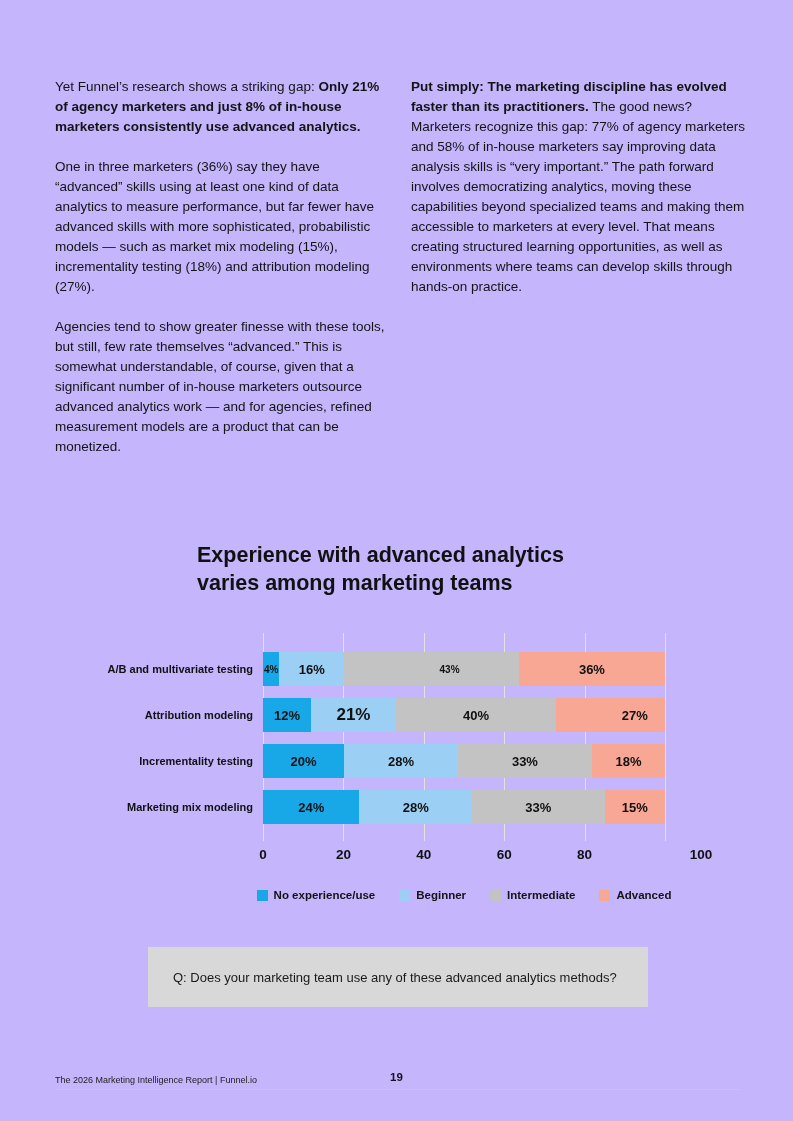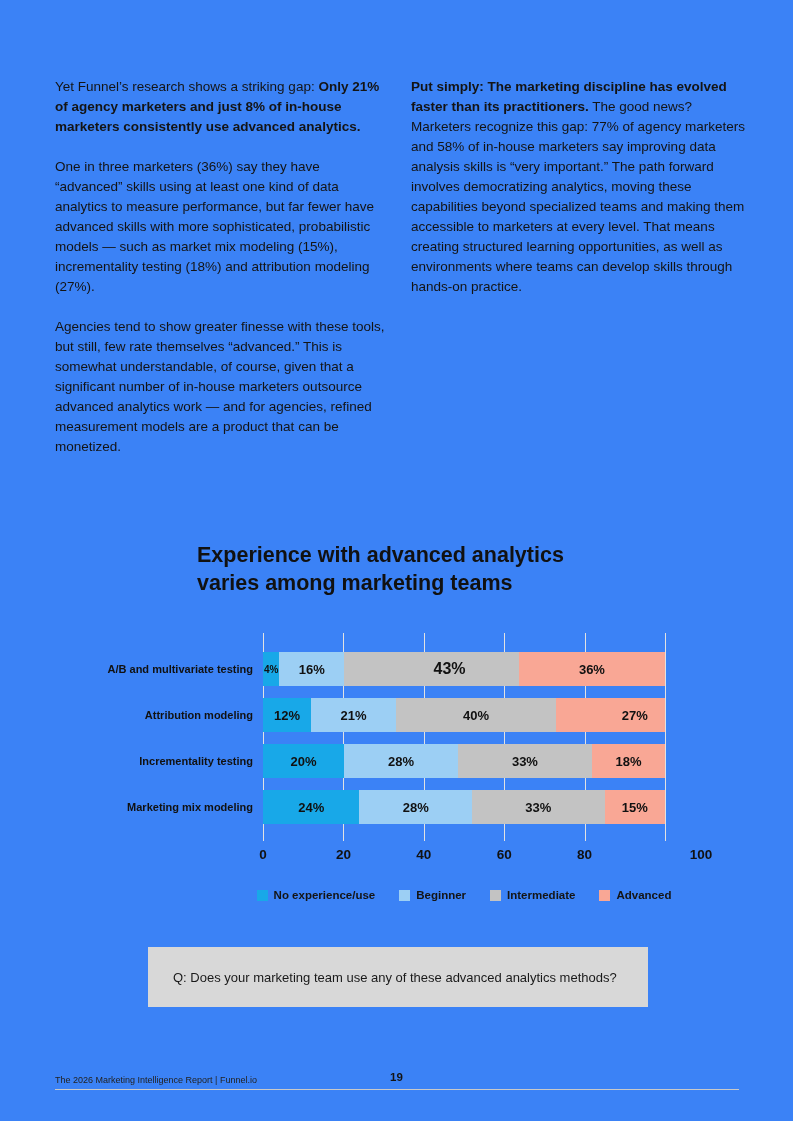--- a/index.html
+++ b/index.html
@@ -2,21 +2,21 @@
 <html><head>
 <meta charset="utf-8">
 <style>
   * { margin:0; padding:0; box-sizing:border-box; }
   html,body { background:#ffffff; }
   body {
     width:793px; height:1121px; position:relative;
     font-family:"Liberation Sans", sans-serif;
     color:#141414; overflow:hidden;
   }
-  .page { position:absolute; inset:0; background:#3b82f6; }
+  .page { position:absolute; inset:0; background:#c4b5fd; }
 
   
   .columns { position:absolute; top:77px; left:55px; display:flex; gap:22px; }
   .col { width:334px; font-size:13.5px; line-height:20px; }
   .col p { margin-bottom:20px; }
   .b { font-weight:700; }
 
   
   .chart-title {
     position:absolute; top:541px; left:197px;
@@ -87,35 +87,35 @@
           <div class="row">
             <div class="row-label">A/B and multivariate testing</div>
             <div class="bar">
               <div class="seg" style="flex: 4 1 0px; background: rgb(24, 168, 232);">
                 <span style="font-size: 10px;">4%</span>
               </div>
               <div class="seg" style="flex: 16 1 0px; background: rgb(156, 207, 244);">
                 <span style="font-size: 13px;">16%</span>
               </div>
               <div class="seg" style="flex: 43 1 0px; background: rgb(195, 195, 195);">
-                <span style="font-size: 16px; margin-left: 36px;">43%</span>
+                <span style="font-size: 10px; margin-left: 36px;">43%</span>
               </div>
               <div class="seg" style="flex: 36 1 0px; background: rgb(249, 167, 149);">
                 <span style="font-size: 13px;">36%</span>
               </div>
             </div>
           </div>
           <div class="row">
             <div class="row-label">Attribution modeling</div>
             <div class="bar">
               <div class="seg" style="flex: 12 1 0px; background: rgb(24, 168, 232);">
                 <span style="font-size: 13px;">12%</span>
               </div>
               <div class="seg" style="flex: 21 1 0px; background: rgb(156, 207, 244);">
-                <span style="font-size: 13px;">21%</span>
+                <span style="font-size: 17px;">21%</span>
               </div>
               <div class="seg" style="flex: 40 1 0px; background: rgb(195, 195, 195);">
                 <span style="font-size: 13px;">40%</span>
               </div>
               <div class="seg" style="flex: 27 1 0px; background: rgb(249, 167, 149);">
                 <span style="font-size: 13px; margin-left: 48px;">27%</span>
               </div>
             </div>
           </div>
           <div class="row">

